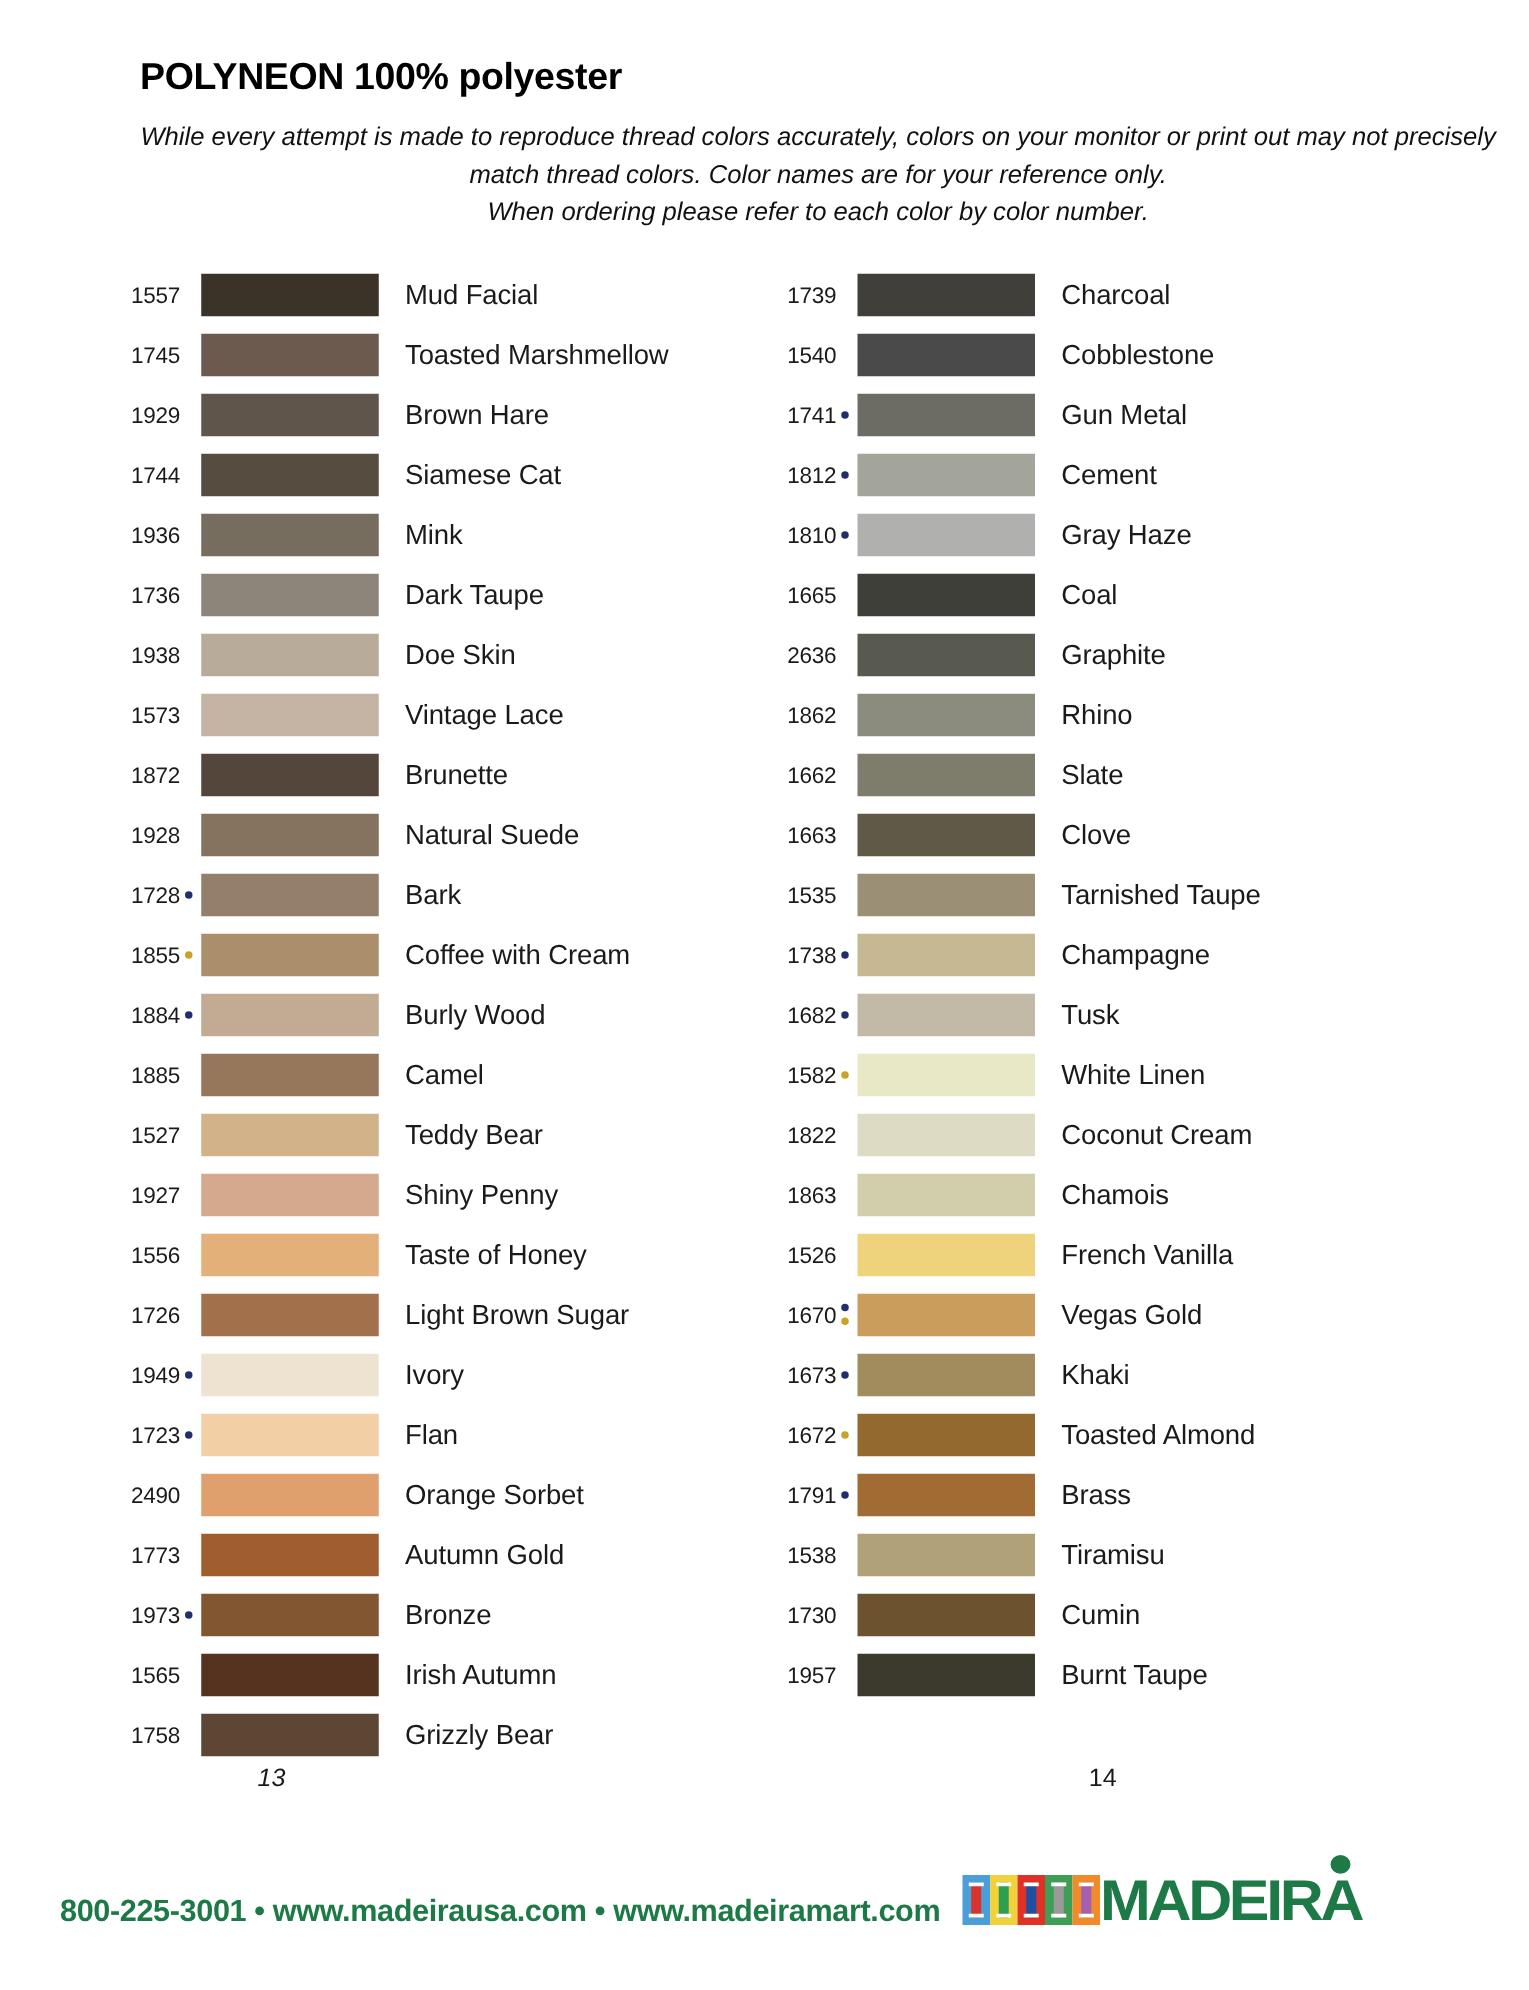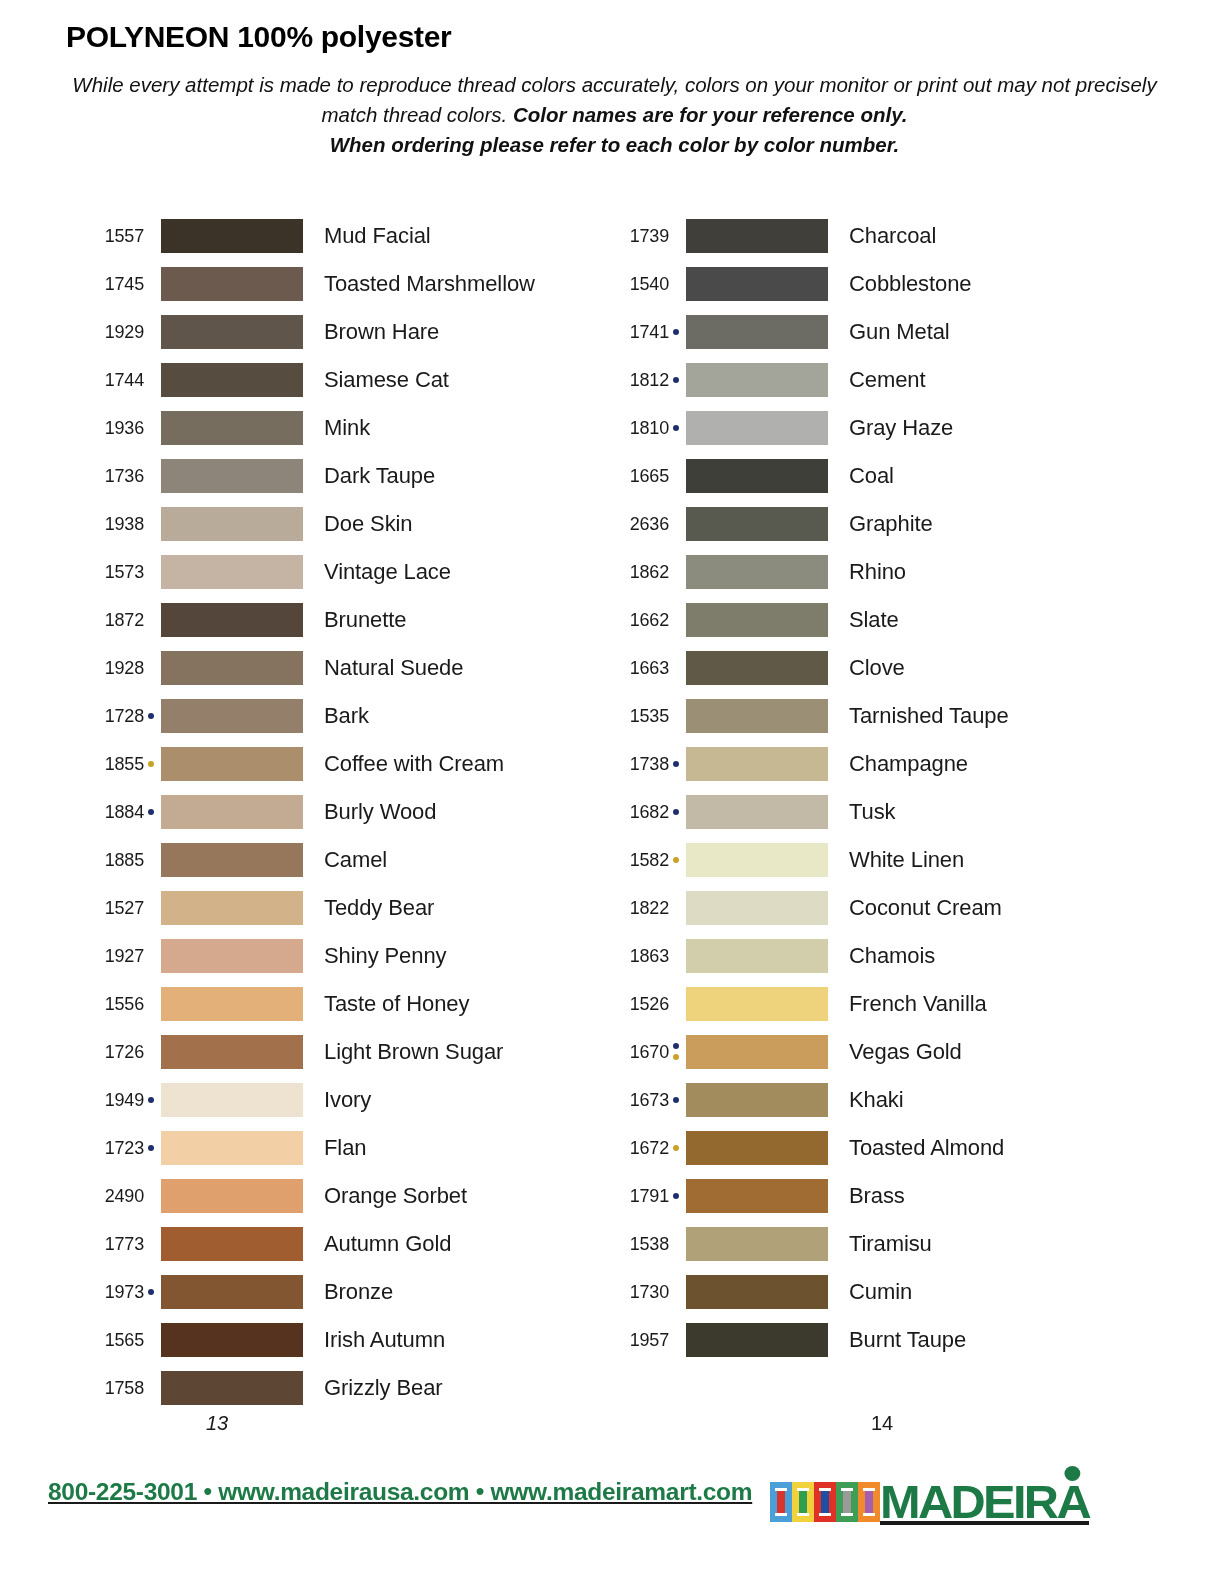--- a/index.html
+++ b/index.html
@@ -19,40 +19,41 @@
   .page {
     width: 1223px;
     height: 1592px;
     position: relative;
     box-sizing: border-box;
     padding: 0;
   }
 
   
   .header {
-    padding: 20px 60px 0 66px;
+    padding: 45px 60px 0 66px;
+    margin-left: 46px;
   }
   .title {
     font-size: 30px;
     font-weight: bold;
     letter-spacing: -0.3px;
     margin: 0 0 16px 0;
     color: #000;
   }
   .disclaimer {
     text-align: center;
     font-style: italic;
     font-size: 20.5px;
     line-height: 1.47;
     margin: 0 auto;
     width: 1085px;
     color: #111;
   }
   .disclaimer .bold {
-    font-weight: bold;
+    font-weight: normal;
     font-style: italic;
   }
 
   
   .columns {
     position: absolute;
     top: 212px;
     left: 0;
     width: 1223px;
     display: flex;
@@ -131,22 +132,21 @@
   .pagenum.right { margin-left: 0px;  padding-left: 140px; }
 
   
   .footer {
     position: absolute;
     top: 1478px;
     left: 0;
     width: 1036px;
     height: 66px;
     display: flex;
-    align-items: flex-start;
-    text-decoration: underline;
+    align-items: flex-end;
   }
   .contact {
     margin-left: 48px;
     font-size: 24.5px;
     font-weight: bold;
     color: #1d7a46;
     letter-spacing: -0.3px;
     white-space: nowrap;
   }
   .logo {

